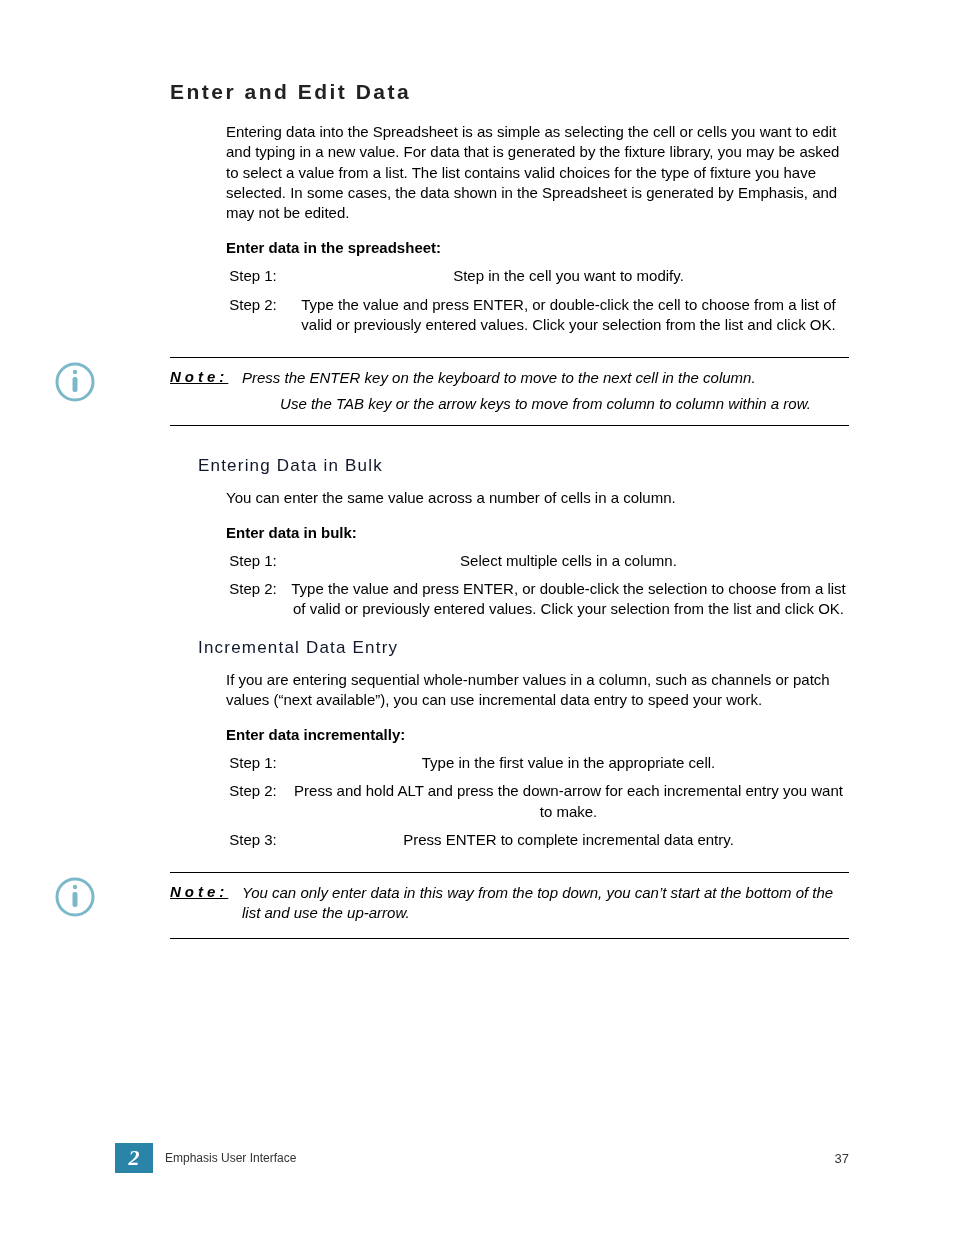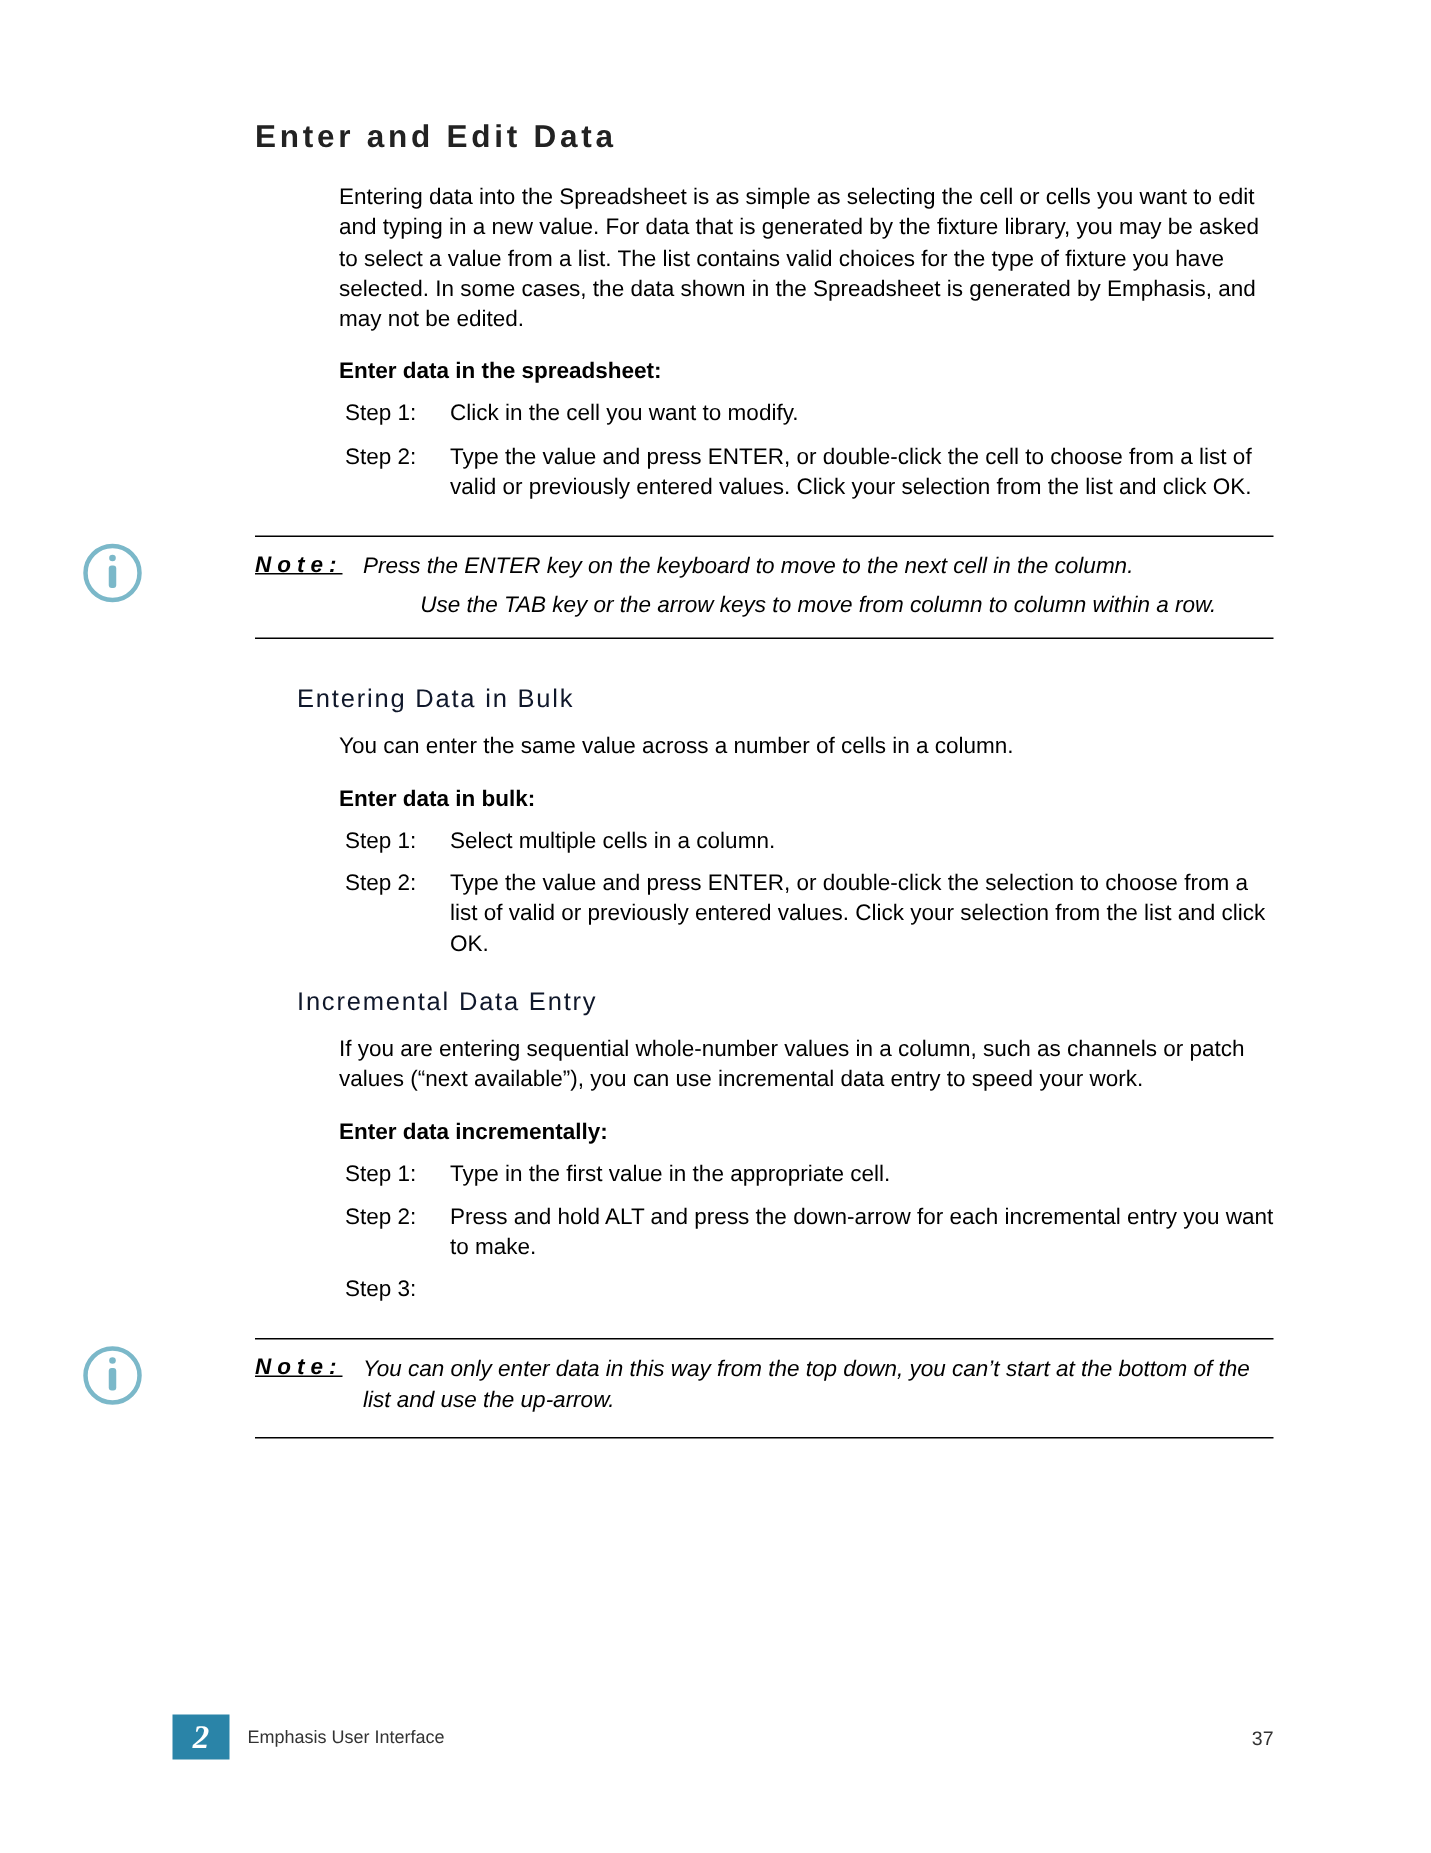--- a/index.html
+++ b/index.html
@@ -34,24 +34,25 @@
   }
   .subtitle-bold {
     font-size: 15px;
     font-weight: bold;
     margin-left: 56px;
     margin-bottom: 10px;
     margin-top: 14px;
   }
   .step-row {
     display: flex;
-    margin-left: 60px;
+    margin-left: 48px;
     font-size: 15px;
     line-height: 1.35;
     margin-bottom: 8px;
+    text-align: center;
   }
   .step-label {
     flex: 0 0 70px;
   }
   .step-content {
     flex: 1;
   }
   .note-block {
     margin-top: 22px;
     margin-bottom: 22px;
@@ -142,21 +143,21 @@
 <div class="page">
 
   <h1 class="main-heading">Enter and Edit Data</h1>
 
   <p class="body-text">Entering data into the Spreadsheet is as simple as selecting the cell or cells you want to edit and typing in a new value. For data that is generated by the fixture library, you may be asked to select a value from a list. The list contains valid choices for the type of fixture you have selected. In some cases, the data shown in the Spreadsheet is generated by Emphasis, and may not be edited.</p>
 
   <p class="subtitle-bold">Enter data in the spreadsheet:</p>
 
   <div class="step-row">
     <div class="step-label">Step 1:</div>
-    <div class="step-content">Click in the cell you want to modify.</div>
+    <div class="step-content">Step in the cell you want to modify.</div>
   </div>
   <div class="step-row">
     <div class="step-label">Step 2:</div>
     <div class="step-content">Type the value and press ENTER, or double-click the cell to choose from a list of valid or previously entered values. Click your selection from the list and click OK.</div>
   </div>
 
   <div class="note-block">
     <svg class="info-icon" viewBox="0 0 40 40">
       <circle cx="20" cy="20" r="18" fill="none" stroke="#7bb8c9" stroke-width="3"></circle>
       <circle cx="20" cy="10" r="2.2" fill="#7bb8c9"></circle>
@@ -187,20 +188,21 @@
   <div class="step-row">
     <div class="step-label">Step 1:</div>
     <div class="step-content">Type in the first value in the appropriate cell.</div>
   </div>
   <div class="step-row">
     <div class="step-label">Step 2:</div>
     <div class="step-content">Press and hold ALT and press the down-arrow for each incremental entry you want to make.</div>
   </div>
   <div class="step-row">
     <div class="step-label">Step 3:</div>
+    <div class="step-content">Press ENTER to complete incremental data entry.</div>
   </div>
 
   <div class="note-block">
     <svg class="info-icon" viewBox="0 0 40 40">
       <circle cx="20" cy="20" r="18" fill="none" stroke="#7bb8c9" stroke-width="3"></circle>
       <circle cx="20" cy="10" r="2.2" fill="#7bb8c9"></circle>
       <rect x="17.5" y="15" width="5" height="15" rx="2" fill="#7bb8c9"></rect>
     </svg>
     <div class="note-row">
       <div class="note-label">Note:</div>

